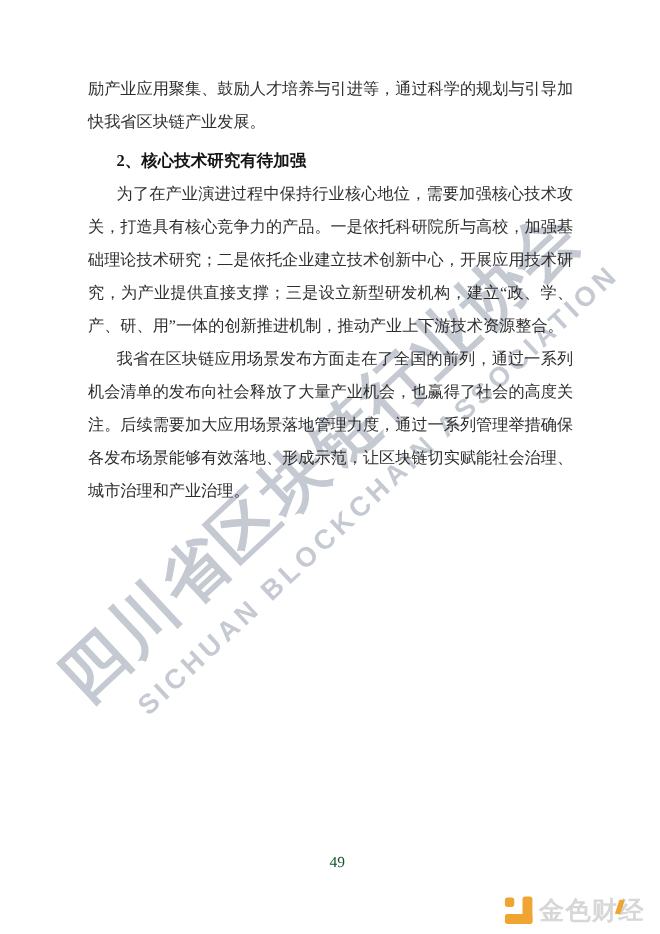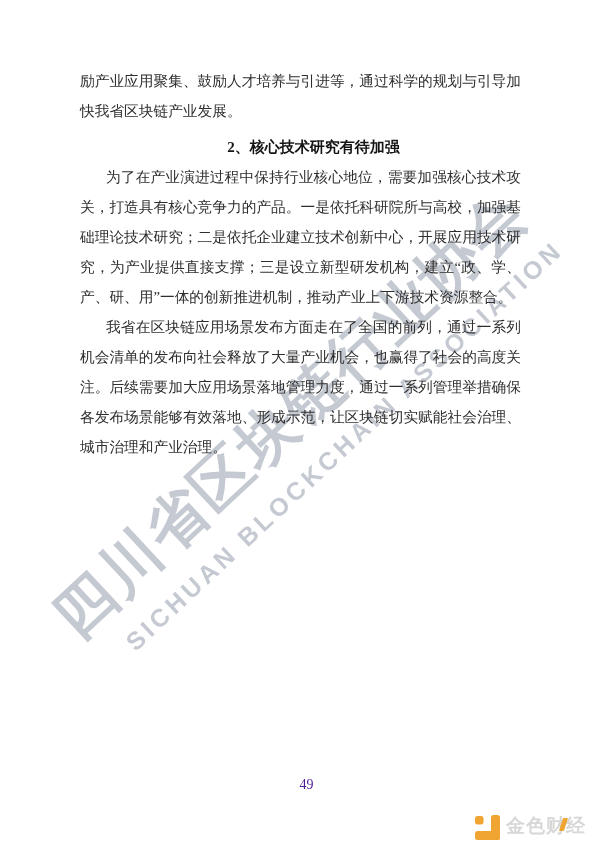--- a/index.html
+++ b/index.html
@@ -55,51 +55,51 @@
     text-align: justify;
   }
   .para { margin: 0; text-indent: 26px; }
   .para-cont { margin: 0; text-indent: 0; }
   .heading {
     margin: 6px 0 0 0;
     padding-left: 26px;
     font-weight: bold;
     font-size: 15px;
     color: #141414;
-    text-align: center;
+    text-align: left;
   }
 
   
   .page-number {
     position: absolute;
     left: 0;
     right: 0;
     top: 777px;
     text-align: center;
     font-size: 14px;
-    color: #4c1d95;
+    color: #14532d;
     z-index: 2;
     padding-left: 13px;
   }
 
   .logo {
     position: absolute;
     right: 14px;
     bottom: 8px;
     display: flex;
     align-items: center;
     gap: 5px;
     z-index: 3;
   }
   .logo-icon svg { display: block; }
   .logo-text {
     position: relative;
-    font-family: Liberation Mono, monospace;
+    font-family: Liberation Serif, serif;
     font-weight: bold;
-    font-size: 19px;
+    font-size: 23px;
     line-height: 27px;
     color: #d7d7d7;
     letter-spacing: 1px;
   }
   .logo-accent {
     position: absolute;
     right: 20px;
     top: 4px;
     width: 5px;
     height: 13px;

